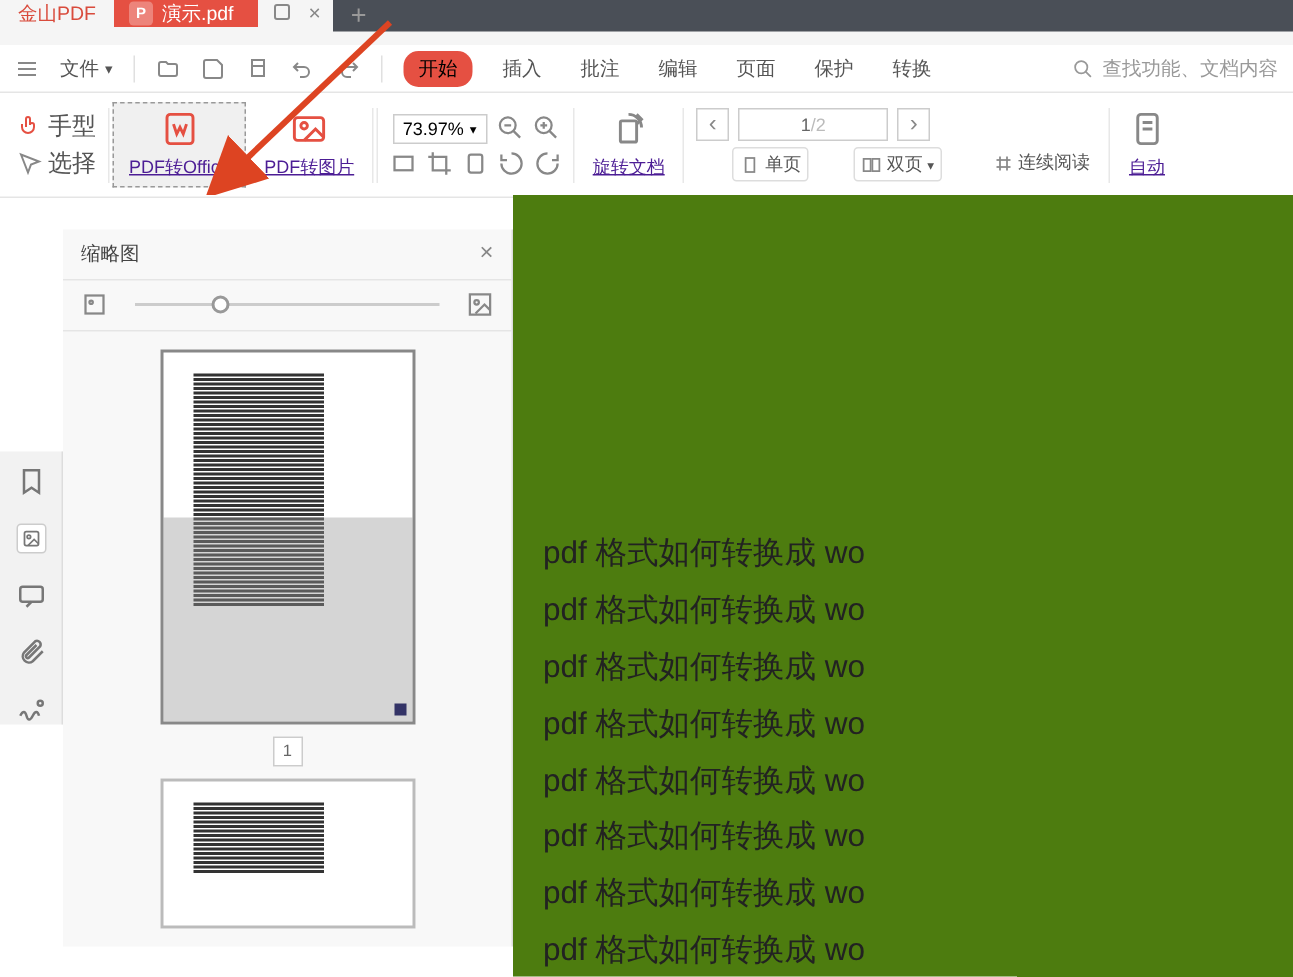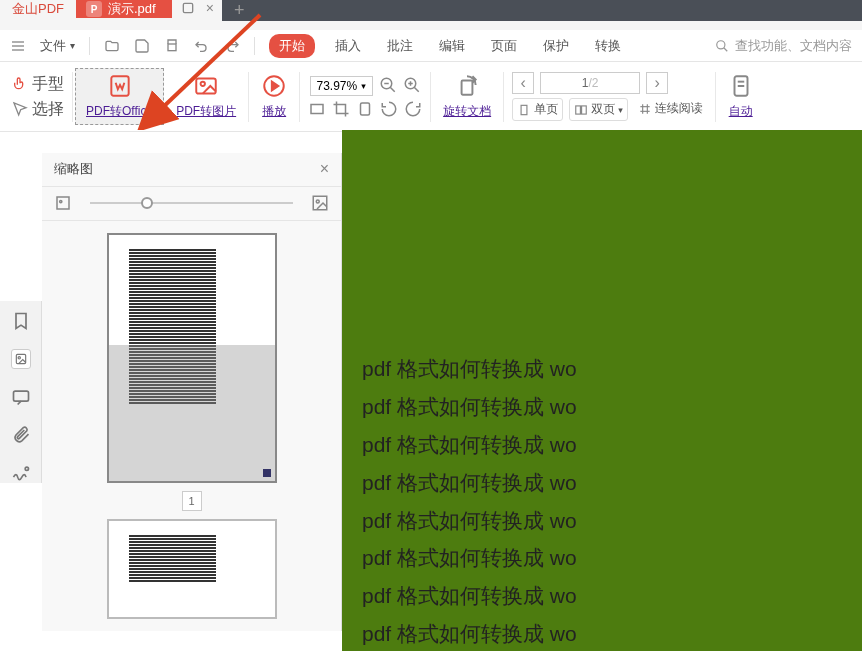--- a/index.html
+++ b/index.html
@@ -14,39 +14,39 @@
 .tab-ctrl { display: flex; align-items: center; padding: 0 8px; color: #888; font-size: 14px; gap: 10px; }
 .dark-area { flex: 1; background: #4a4f57; display: flex; align-items: center; }
 .new-tab { color: #999; padding: 0 12px; font-size: 18px; cursor: pointer; }
 
 
 .menubar { height: 32px; background: #fff; display: flex; align-items: center; border-bottom: 1px solid #e5e5e5; padding: 0 10px; gap: 14px; font-size: 13px; color: #555; }
 .menu-icon { width: 16px; height: 16px; color: #888; cursor: pointer; }
 .file-btn { display: flex; align-items: center; gap: 4px; cursor: pointer; }
 .menu-sep { width: 1px; height: 18px; background: #e0e0e0; }
 .menu-item { cursor: pointer; padding: 4px 6px; }
-.menu-item.active { background: #e55042; color: #ffffff; border-radius: 10px; padding: 3px 10px; }
+.menu-item.active { background: #e55042; color: #000000; border-radius: 10px; padding: 3px 10px; }
 .menu-spacer { flex: 1; }
 .search-area { display: flex; align-items: center; gap: 6px; color: #999; font-size: 13px; }
 
 
 .toolbar { height: 70px; background: #fff; display: flex; align-items: center; border-bottom: 1px solid #e5e5e5; padding: 0 6px; gap: 2px; }
 .tool-group-left { display: flex; flex-direction: column; gap: 4px; padding: 0 6px; }
 .tool-mini { display: flex; align-items: center; gap: 4px; font-size: 16px; color: #555; cursor: pointer; }
 .tool-sep { width: 1px; height: 50px; background: #e8e8e8; }
 .tool-btn { display: flex; flex-direction: column; align-items: center; justify-content: flex-start; gap: 4px; padding: 4px 10px; cursor: pointer; font-size: 12px; color: #4c1d95; text-decoration: underline; }
 .tool-btn.highlighted { background: #f0f0f0; border: 1px dashed #999; }
 .tool-icon-lg { width: 26px; height: 26px; color: #e55042; display: flex; align-items: center; justify-content: center; }
 .zoom-box { border: 1px solid #ccc; padding: 2px 6px; font-size: 12px; display: flex; align-items: center; gap: 4px; }
 .tool-stack { display: flex; flex-direction: column; gap: 4px; align-items: center; padding: 0 6px; }
 .mini-row { display: flex; gap: 6px; align-items: flex-start; }
 .mini-icon { width: 18px; height: 18px; color: #888; cursor: pointer; }
 .page-box { border: 1px solid #ccc; width: 100px; height: 22px; display: flex; align-items: center; justify-content: center; font-size: 12px; color: #666; }
 .page-nav-btn { border: 1px solid #ccc; width: 22px; height: 22px; display: flex; align-items: center; justify-content: center; color: #888; cursor: pointer; }
-.view-btn { display: flex; align-items: center; gap: 3px; font-size: 12px; color: #555; cursor: pointer; padding: 2px 4px; border: 1px solid #ddd; border-radius: 3px; }
+.view-btn { display: flex; align-items: center; gap: 3px; font-size: 12px; color: #555; cursor: pointer; padding: 2px 4px; border: 1px solid #ddd; border-radius: 3px; margin-left: 24px; }
 .view-btn svg { width: 14px; height: 14px; color: #888; }
 
 
 .content { display: flex; height: calc(651px - 30px - 32px - 70px); align-items: center; }
 .left-rail { width: 42px; background: #f2f2f2; border-right: 1px solid #ddd; display: flex; flex-direction: column; align-items: center; padding-top: 10px; gap: 18px; }
 .rail-icon { width: 20px; height: 20px; color: #777; cursor: pointer; }
 .rail-icon.active { background: #fff; border: 1px solid #ccc; padding: 2px; border-radius: 3px; }
 
 .thumb-panel { width: 300px; background: #f8f8f8; border-right: 1px solid #ddd; display: flex; flex-direction: column; }
 .thumb-header { height: 34px; display: flex; align-items: center; justify-content: space-between; padding: 0 12px; font-size: 13px; color: #444; border-bottom: 1px solid #e5e5e5; }
@@ -167,29 +167,20 @@
     <span class="tool-icon-lg">
       <svg width="26" height="26" viewBox="0 0 24 24" fill="none" stroke="currentColor" stroke-width="1.8">
           <rect x="3" y="5" width="18" height="14" rx="2"></rect>
           <circle cx="9" cy="10" r="2"></circle>
           <path d="M21 17l-5-5-7 7"></path>
         </svg>
     </span>
     <span>PDF转图片</span>
   </div>
   <span class="tool-sep"></span>
-  <div class="tool-btn">
-    <span class="tool-icon-lg">
-      <svg width="26" height="26" viewBox="0 0 24 24" fill="none" stroke="currentColor" stroke-width="1.8">
-          <circle cx="12" cy="12" r="9"></circle>
-          <path d="M10 8l6 4-6 4z" fill="currentColor"></path>
-        </svg>
-    </span>
-    <span>播放</span>
-  </div>
   <span class="tool-sep"></span>
   <div class="tool-stack">
     <div class="mini-row">
       <div class="zoom-box">
           <span>73.97%</span>
           <span style="font-size:9px">▾</span>
         </div>
       <svg class="mini-icon" viewBox="0 0 24 24" fill="none" stroke="currentColor" stroke-width="2">
           <circle cx="10" cy="10" r="7"></circle>
           <line x1="7" y1="10" x2="13" y2="10"></line>

